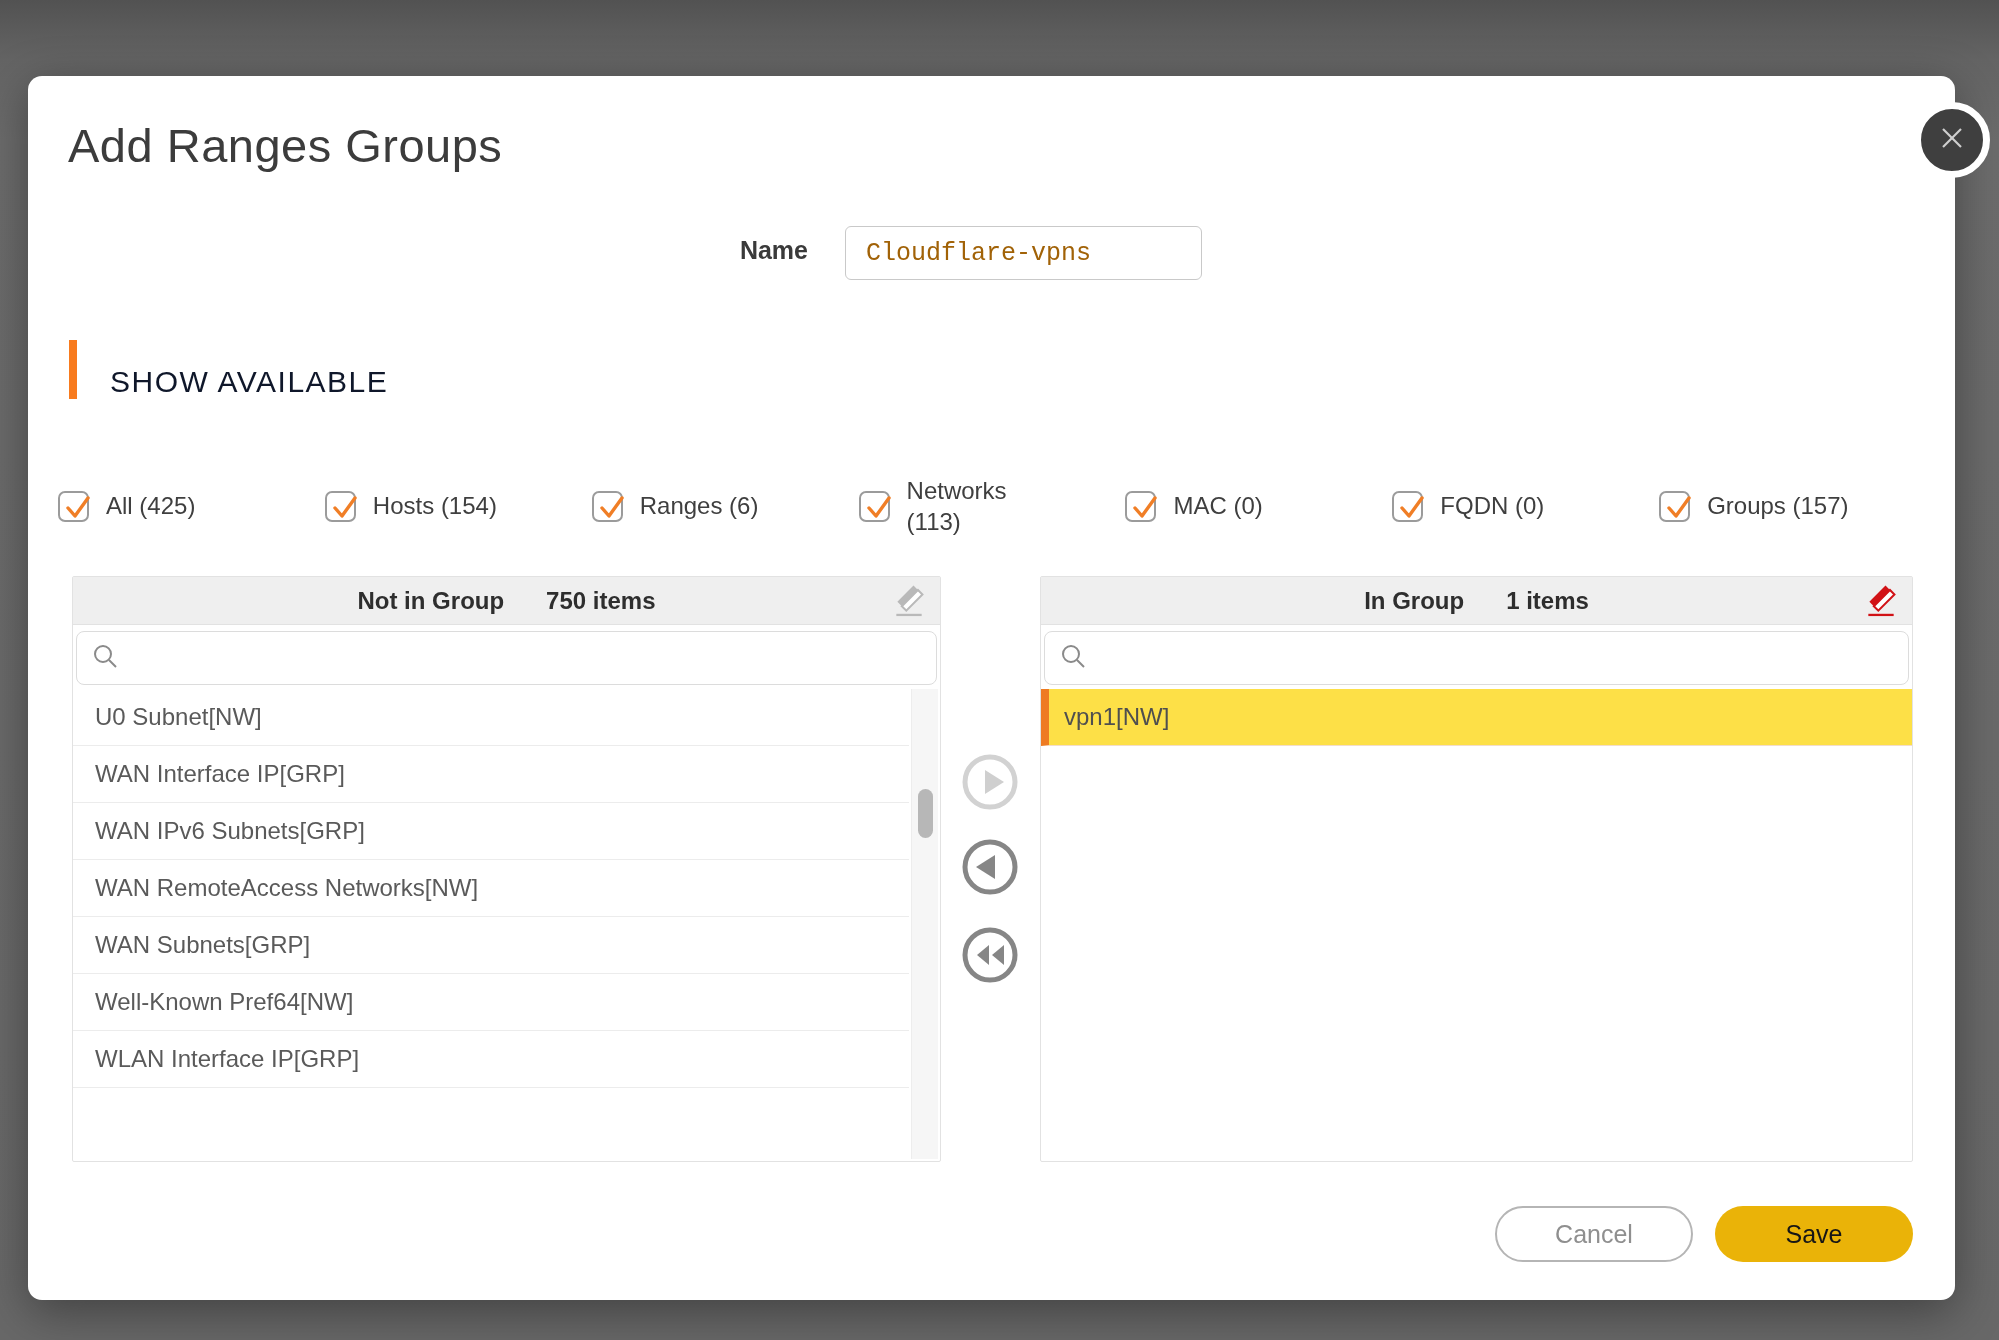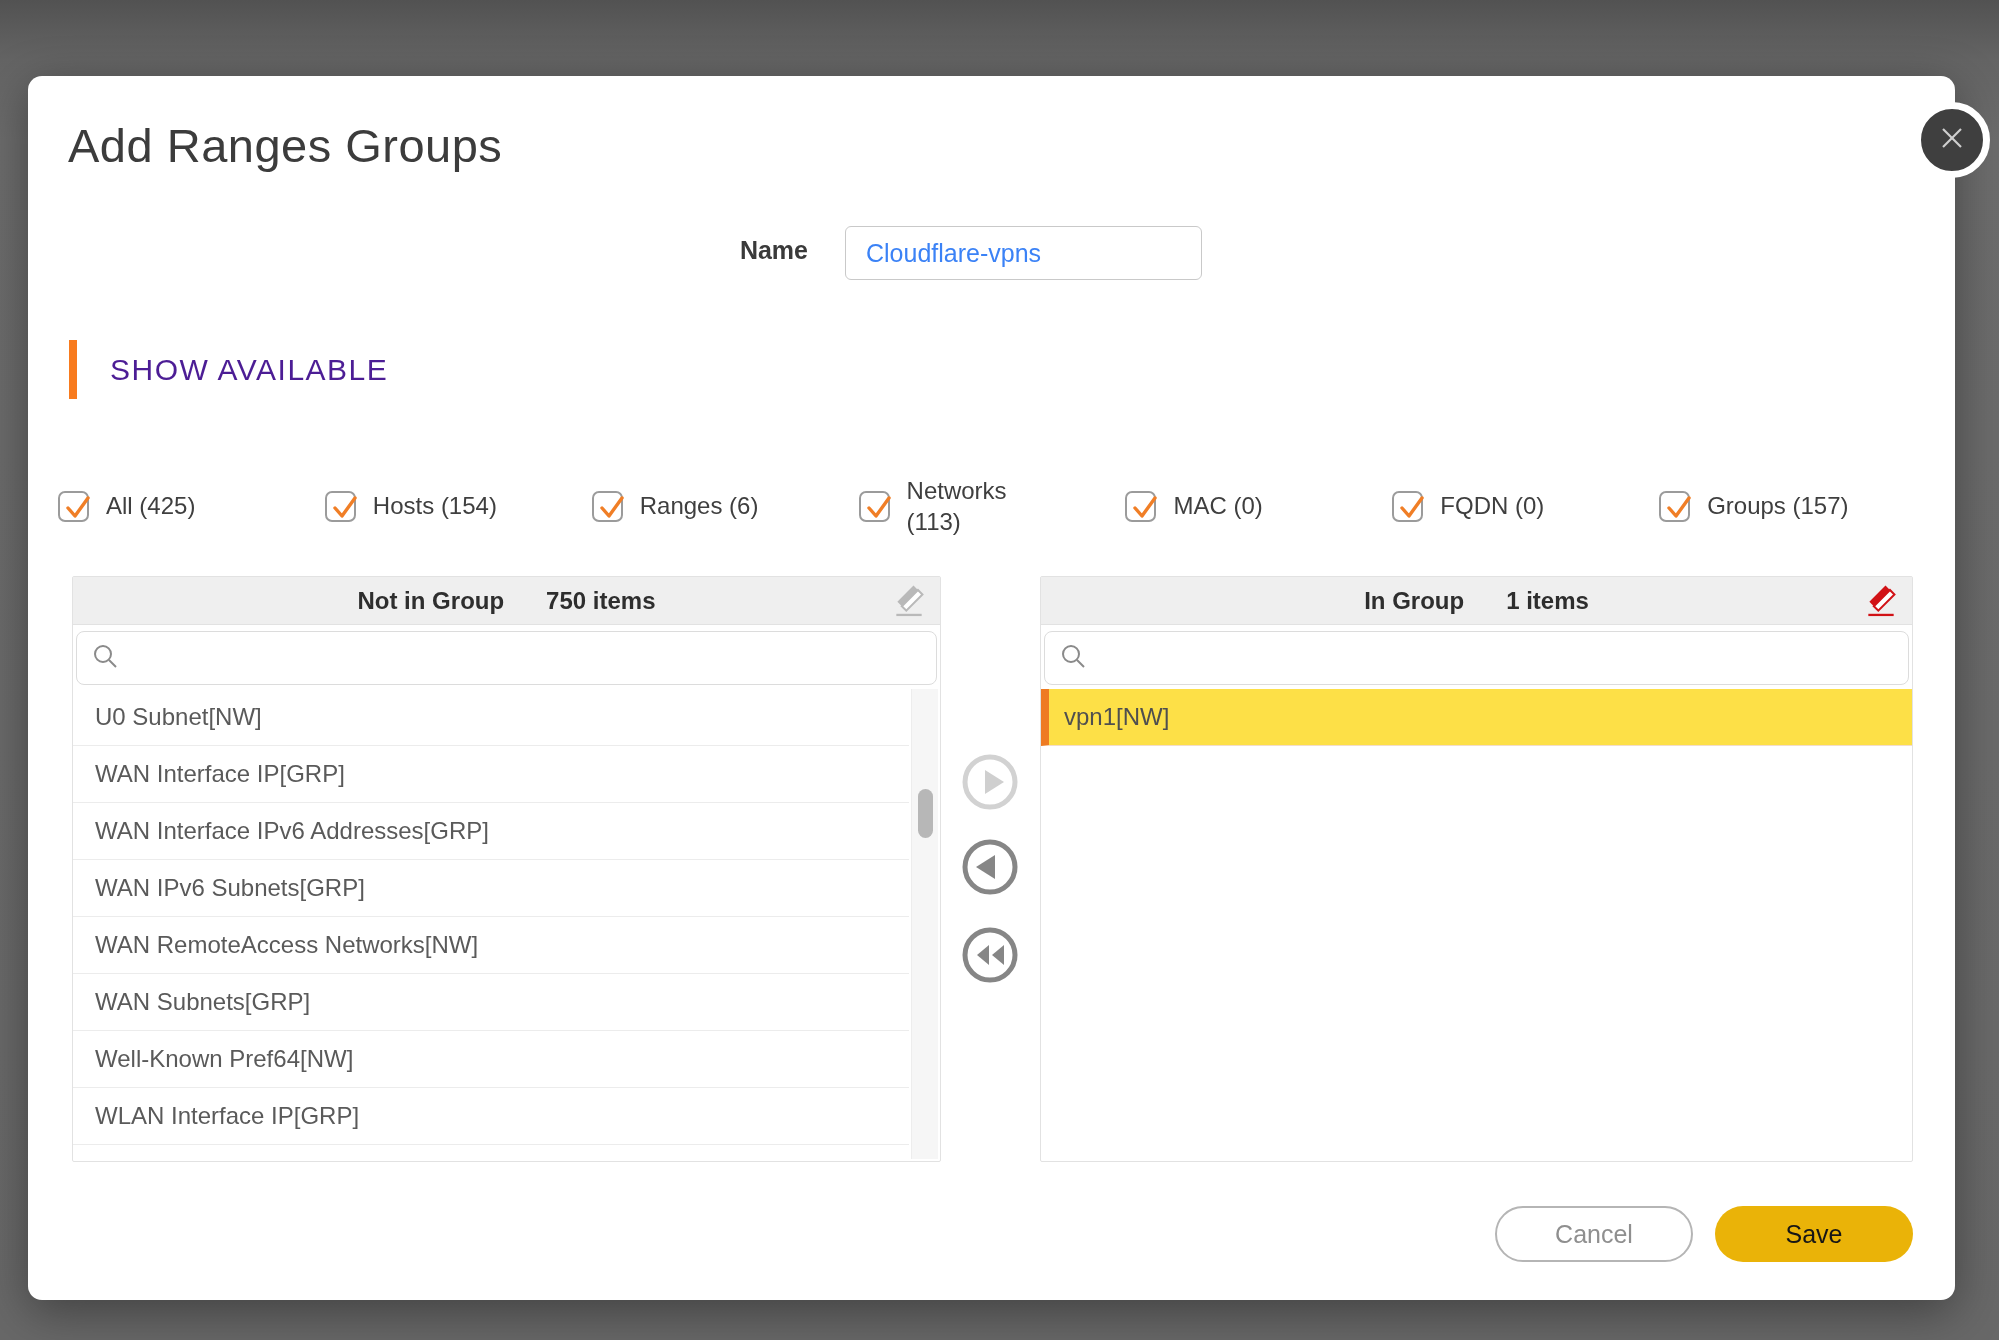--- a/index.html
+++ b/index.html
@@ -24,28 +24,28 @@
     display:flex; align-items:center; justify-content:center; cursor:pointer;
   }
   
   .name-label {
     position:absolute; left:600px; top:160px; width:180px; text-align:right;
     font-size:25px; font-weight:bold; color:#3a3a3a;
   }
   .name-input {
     position:absolute; left:817px; top:150px; width:357px; height:54px;
     border:1px solid #c9c9c9; border-radius:6px; padding:16px 20px;
-    font-size:25px; color:#3b82f6; font-family:Liberation Sans, sans-serif;
+    font-size:25px; color:#a16207; font-family:Liberation Mono, monospace;
     outline:none; background:#fff;
   }
   
   .section-bar { position:absolute; left:41px; top:264px; width:8px; height:59px; background:#F87B1E; }
   .section-title {
-    position:absolute; left:82px; top:264px; height:59px; line-height:59px;
-    font-size:30px; color:#4c1d95; letter-spacing:1.5px;text-align:center;
+    position:absolute; left:82px; top:276px; height:59px; line-height:59px;
+    font-size:30px; color:#0f172a; letter-spacing:1.5px;text-align:center;
   }
   
   .filters { position:absolute; left:30px; top:382px; width:1856px; height:96px; display:flex;gap:12px; }
   .filter-item { width:264.5px; display:flex; align-items:center; }
   .checkbox {
     width:31px; height:31px; border:2px solid #9b9b9b; border-radius:7px;
     background:#fff; position:relative; flex:0 0 auto; margin-right:17px;
     overflow:visible; cursor:pointer;
   }
   .checkbox svg { position:absolute; left:1px; top:-2px; overflow:visible; }
@@ -204,21 +204,20 @@
         <svg width="28" height="28" viewBox="0 0 28 28">
           <circle cx="12" cy="12" r="8" fill="none" stroke="#8a8a8a" stroke-width="2"></circle>
           <line x1="18" y1="18" x2="25" y2="25" stroke="#8a8a8a" stroke-width="2"></line>
         </svg>
       </span>
       <input type="text" value="" style="">
     </div>
     <div class="list">
       <div class="list-row">U0 Subnet[NW]</div>
       <div class="list-row">WAN Interface IP[GRP]</div>
-      <div class="list-row">WAN Interface IPv6 Addresses[GRP]</div>
       <div class="list-row">WAN IPv6 Subnets[GRP]</div>
       <div class="list-row">WAN RemoteAccess Networks[NW]</div>
       <div class="list-row">WAN Subnets[GRP]</div>
       <div class="list-row">Well-Known Pref64[NW]</div>
       <div class="list-row">WLAN Interface IP[GRP]</div>
     </div>
     <div class="scroll-track">
       <div class="scroll-thumb"></div>
     </div>
   </div>

